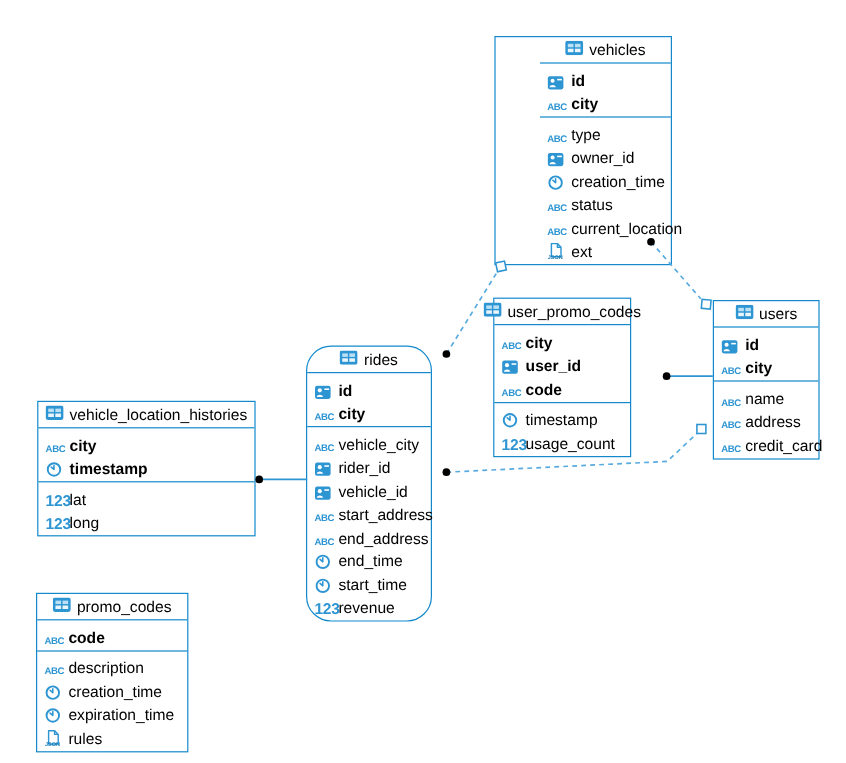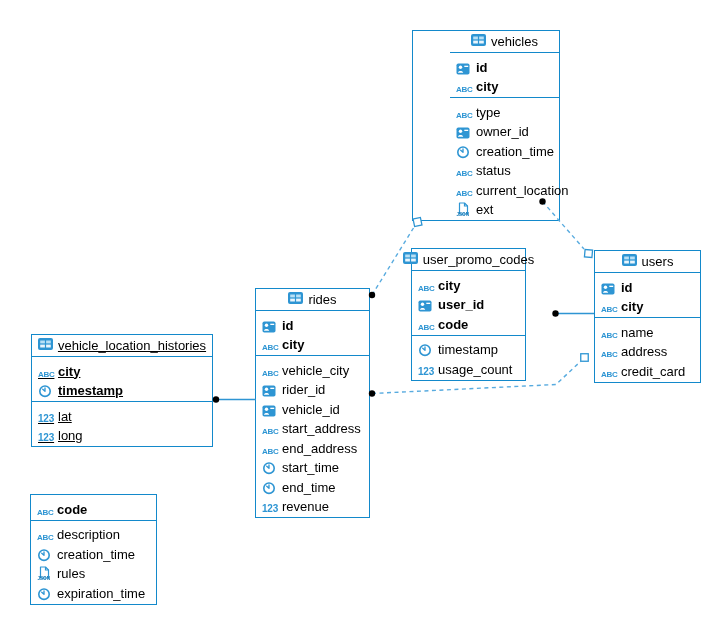--- a/index.html
+++ b/index.html
@@ -27,21 +27,21 @@
   .row.pk .cname{font-weight:bold;}
   .cicon{
     flex:0 0 20px;width:20px;display:flex;align-items:center;
     justify-content:flex-start;
     margin-top:21px;
   }
   .cicon i{
     font-style:normal;font-weight:bold;color:#2e95d3;
     font-size:8px;letter-spacing:-0.3px;line-height:1;
   }
-  .cicon i.num{font-size:10px;letter-spacing:-0.2px;}
+  .cicon i.num{font-size:13px;letter-spacing:-0.2px;}
   svg#relations{position:absolute;inset:0;pointer-events:none;z-index:5;}
   .rel{fill:none;stroke:#58abdf;stroke-width:1.4;}
   .rel.dashed{stroke-dasharray:4 3.5;}
   .rel.solid{stroke:#2e95d3;stroke-dasharray:none;}
   .dot{fill:#000;}
   .dia{fill:#fff;stroke:#2e95d3;stroke-width:1.3;}
 </style>
 </head>
 <body>
 
@@ -177,21 +177,21 @@
         </div>
         <div class="row">
           <span class="cicon">
             <i class="num">123</i>
           </span>
           <span class="cname">usage_count</span>
         </div>
       </div>
   </div>
 
-  <div class="entity" style="left:594px;top:250px;width:107px;">
+  <div class="entity" style="left:594px;top:250px;width:89px;">
     <div class="thead">
       <span class="ticon"><svg width="15" height="12" viewBox="0 0 15 12">
             <rect x="0" y="0" width="15" height="12" rx="2" fill="#2e95d3"></rect>
             <rect x="2.2" y="2.5" width="4.7" height="2.9" fill="#b9e0f5"></rect>
             <rect x="8.1" y="2.5" width="4.7" height="2.9" fill="#b9e0f5"></rect>
             <rect x="2.2" y="6.6" width="4.7" height="2.9" fill="#eaf5fc"></rect>
             <rect x="8.1" y="6.6" width="4.7" height="2.9" fill="#eaf5fc"></rect>
           </svg></span>
       <span class="tname">users</span>
     </div>
@@ -229,21 +229,21 @@
         </div>
         <div class="row">
           <span class="cicon">
             <i>ABC</i>
           </span>
           <span class="cname">credit_card</span>
         </div>
       </div>
   </div>
 
-  <div class="entity" style="left:255px;top:288px;width:115px;">
+  <div class="entity" style="left:255px;top:288px;width:105px;border-radius:21px;">
     <div class="thead">
       <span class="ticon"><svg width="15" height="12" viewBox="0 0 15 12">
             <rect x="0" y="0" width="15" height="12" rx="2" fill="#2e95d3"></rect>
             <rect x="2.2" y="2.5" width="4.7" height="2.9" fill="#b9e0f5"></rect>
             <rect x="8.1" y="2.5" width="4.7" height="2.9" fill="#b9e0f5"></rect>
             <rect x="2.2" y="6.6" width="4.7" height="2.9" fill="#eaf5fc"></rect>
             <rect x="8.1" y="6.6" width="4.7" height="2.9" fill="#eaf5fc"></rect>
           </svg></span>
       <span class="tname">rides</span>
     </div>
@@ -307,41 +307,41 @@
           </span>
           <span class="cname">end_address</span>
         </div>
         <div class="row">
           <span class="cicon">
             <svg width="14" height="14" viewBox="0 0 14 14">
               <circle cx="7" cy="7.2" r="5.2" fill="none" stroke="#2e95d3" stroke-width="1.6"></circle>
               <path d="M7 7.2 L7 3.9 M7 7.2 L4.7 5.2" stroke="#2e95d3" stroke-width="1.3" fill="none" stroke-linecap="round"></path>
             </svg>
           </span>
+          <span class="cname">end_time</span>
+        </div>
+        <div class="row">
+          <span class="cicon">
+            <svg width="14" height="14" viewBox="0 0 14 14">
+              <circle cx="7" cy="7.2" r="5.2" fill="none" stroke="#2e95d3" stroke-width="1.6"></circle>
+              <path d="M7 7.2 L7 3.9 M7 7.2 L4.7 5.2" stroke="#2e95d3" stroke-width="1.3" fill="none" stroke-linecap="round"></path>
+            </svg>
+          </span>
           <span class="cname">start_time</span>
         </div>
         <div class="row">
           <span class="cicon">
-            <svg width="14" height="14" viewBox="0 0 14 14">
-              <circle cx="7" cy="7.2" r="5.2" fill="none" stroke="#2e95d3" stroke-width="1.6"></circle>
-              <path d="M7 7.2 L7 3.9 M7 7.2 L4.7 5.2" stroke="#2e95d3" stroke-width="1.3" fill="none" stroke-linecap="round"></path>
-            </svg>
-          </span>
-          <span class="cname">end_time</span>
-        </div>
-        <div class="row">
-          <span class="cicon">
             <i class="num">123</i>
           </span>
           <span class="cname">revenue</span>
         </div>
       </div>
   </div>
 
-  <div class="entity" style="left:31px;top:334px;width:182px;text-decoration:underline;">
+  <div class="entity" style="left:31px;top:334px;width:182px;">
     <div class="thead">
       <span class="ticon"><svg width="15" height="12" viewBox="0 0 15 12">
             <rect x="0" y="0" width="15" height="12" rx="2" fill="#2e95d3"></rect>
             <rect x="2.2" y="2.5" width="4.7" height="2.9" fill="#b9e0f5"></rect>
             <rect x="8.1" y="2.5" width="4.7" height="2.9" fill="#b9e0f5"></rect>
             <rect x="2.2" y="6.6" width="4.7" height="2.9" fill="#eaf5fc"></rect>
             <rect x="8.1" y="6.6" width="4.7" height="2.9" fill="#eaf5fc"></rect>
           </svg></span>
       <span class="tname">vehicle_location_histories</span>
     </div>
@@ -372,20 +372,30 @@
         <div class="row">
           <span class="cicon">
             <i class="num">123</i>
           </span>
           <span class="cname">long</span>
         </div>
       </div>
   </div>
 
   <div class="entity" style="left:30px;top:494px;width:127px;">
+    <div class="thead">
+      <span class="ticon"><svg width="15" height="12" viewBox="0 0 15 12">
+            <rect x="0" y="0" width="15" height="12" rx="2" fill="#2e95d3"></rect>
+            <rect x="2.2" y="2.5" width="4.7" height="2.9" fill="#b9e0f5"></rect>
+            <rect x="8.1" y="2.5" width="4.7" height="2.9" fill="#b9e0f5"></rect>
+            <rect x="2.2" y="6.6" width="4.7" height="2.9" fill="#eaf5fc"></rect>
+            <rect x="8.1" y="6.6" width="4.7" height="2.9" fill="#eaf5fc"></rect>
+          </svg></span>
+      <span class="tname">promo_codes</span>
+    </div>
     <div class="pk-rows">
         <div class="row pk">
           <span class="cicon">
             <i>ABC</i>
           </span>
           <span class="cname">code</span>
         </div>
       </div>
     <div class="reg-rows">
         <div class="row">
@@ -395,39 +405,39 @@
           <span class="cname">description</span>
         </div>
         <div class="row">
           <span class="cicon">
             <svg width="14" height="14" viewBox="0 0 14 14">
               <circle cx="7" cy="7.2" r="5.2" fill="none" stroke="#2e95d3" stroke-width="1.6"></circle>
               <path d="M7 7.2 L7 3.9 M7 7.2 L4.7 5.2" stroke="#2e95d3" stroke-width="1.3" fill="none" stroke-linecap="round"></path>
             </svg>
           </span>
           <span class="cname">creation_time</span>
+        </div>
+        <div class="row">
+          <span class="cicon">
+            <svg width="14" height="14" viewBox="0 0 14 14">
+              <circle cx="7" cy="7.2" r="5.2" fill="none" stroke="#2e95d3" stroke-width="1.6"></circle>
+              <path d="M7 7.2 L7 3.9 M7 7.2 L4.7 5.2" stroke="#2e95d3" stroke-width="1.3" fill="none" stroke-linecap="round"></path>
+            </svg>
+          </span>
+          <span class="cname">expiration_time</span>
         </div>
         <div class="row">
           <span class="cicon">
             <svg width="14" height="15" viewBox="0 0 14 15">
               <path d="M3.5 1 h5 l3 3 v8 h-8 Z" fill="#fff" stroke="#2e95d3" stroke-width="1.2" stroke-linejoin="round"></path>
               <path d="M8.5 1 v3 h3" fill="none" stroke="#2e95d3" stroke-width="1.2"></path>
               <text x="0.5" y="14" font-size="4.6" font-weight="bold" fill="#1177b5" font-family="Liberation Sans, sans-serif">JSON</text>
             </svg>
           </span>
           <span class="cname">rules</span>
-        </div>
-        <div class="row">
-          <span class="cicon">
-            <svg width="14" height="14" viewBox="0 0 14 14">
-              <circle cx="7" cy="7.2" r="5.2" fill="none" stroke="#2e95d3" stroke-width="1.6"></circle>
-              <path d="M7 7.2 L7 3.9 M7 7.2 L4.7 5.2" stroke="#2e95d3" stroke-width="1.3" fill="none" stroke-linecap="round"></path>
-            </svg>
-          </span>
-          <span class="cname">expiration_time</span>
         </div>
       </div>
   </div>
 
   <svg id="relations" width="705" height="636" viewBox="0 0 705 636">
     <g>
       <path class="rel dashed" d="M372,295 L413.5,228"></path>
       <rect class="dia" x="-3.75" y="-3.75" width="7.5" height="7.5" transform="translate(417.5,222) rotate(-12)"></rect>
       <circle class="dot" cx="372" cy="295" r="3.2"></circle>
     </g>

